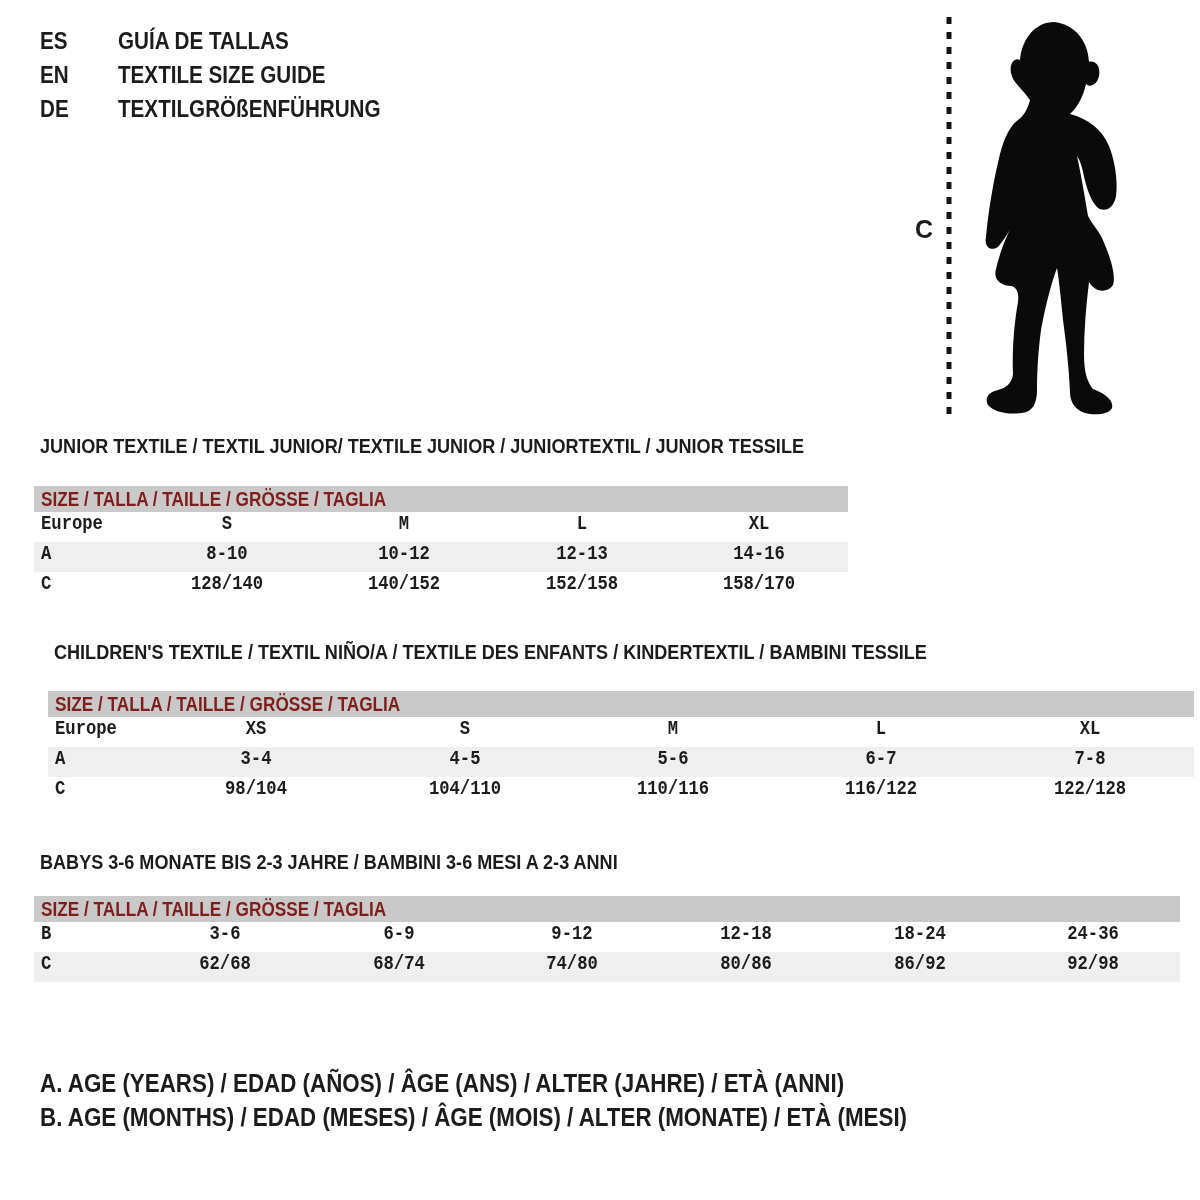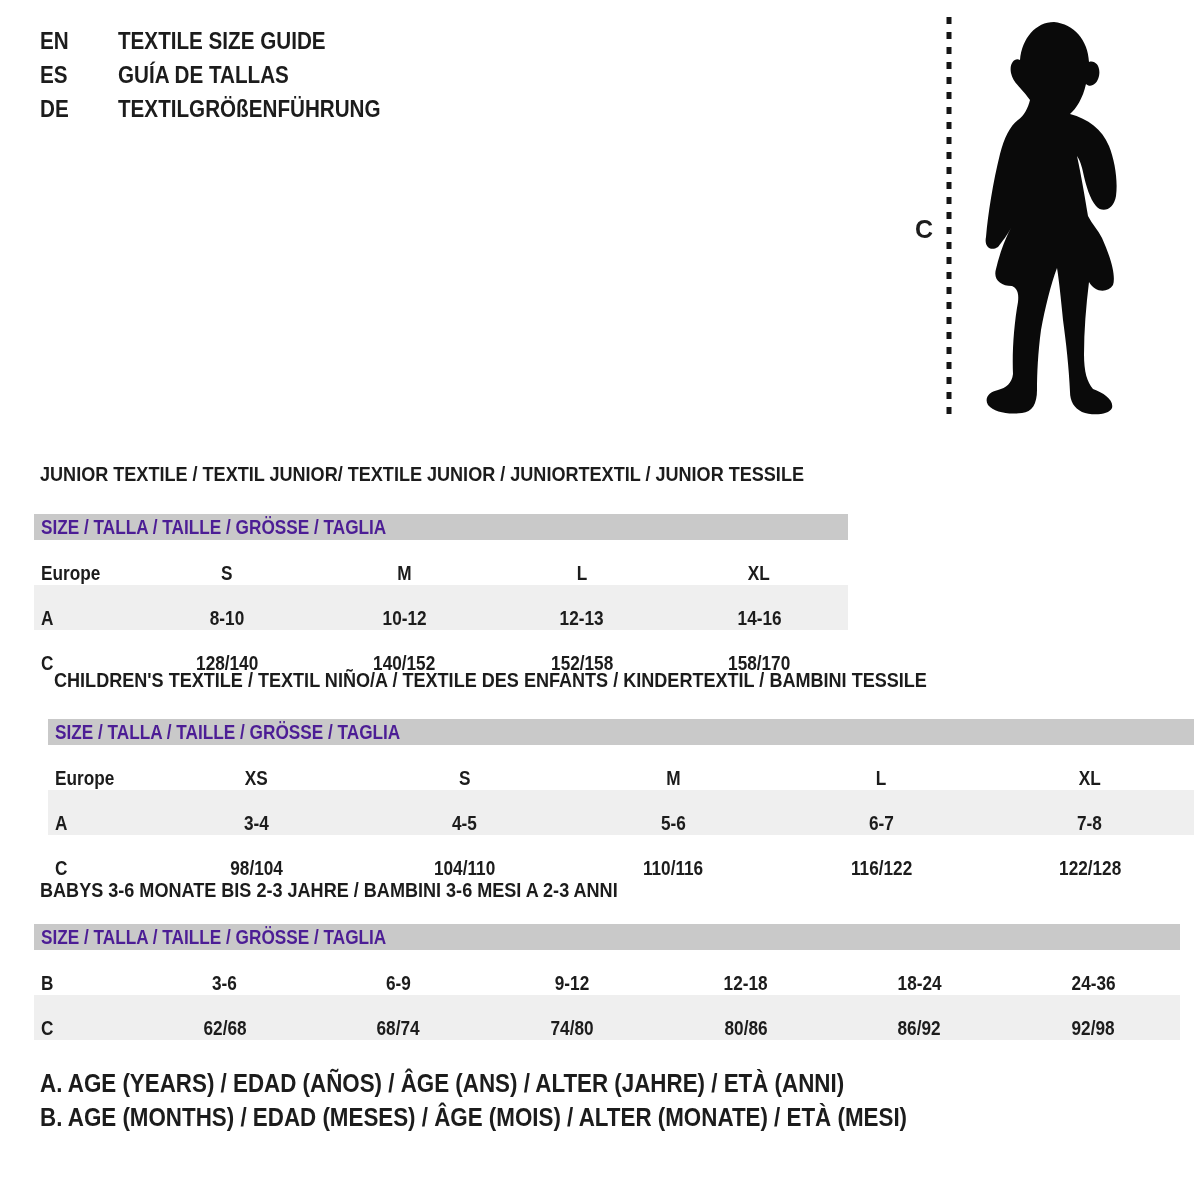--- a/index.html
+++ b/index.html
@@ -13,53 +13,53 @@
   .langs{position:absolute;left:40px;top:24px;}
   .lang-row{display:flex;height:34px;align-items:center;font-size:24px;}
   .lang-code{width:78px;}
 
   
   .measure-label{position:absolute;left:915px;top:215px;font-size:25px;}
   .vline-svg{position:absolute;left:945px;top:17px;width:8px;height:402px;}
   .figure-svg{position:absolute;left:962px;top:16px;width:178px;height:404px;}
 
   
-  section{position:absolute;margin-top:28px;}
+  section{position:absolute;}
   .s1{left:34px;top:435px;width:814px;}
   .s2{left:48px;top:641px;width:1146px;}
   .s3{left:34px;top:845px;width:1146px;}
   h2{margin:0;font-size:21px;line-height:22px;padding-left:6px;font-weight:700;}
   .s3 h2{line-height:33px;}
   .s1 .tbl{margin-top:29px;}
   .s2 .tbl{margin-top:28px;}
   .s3 .tbl{margin-top:18px;}
   .thead{height:26px;display:flex;align-items:center;background:var(--hdr,#c9c9c9);
-         color:#4c1d95;font-size:20px;padding-left:7px;}
-  .tr{display:flex;height:45px;align-items:flex-end;font-size:20px;}
+         color:#7f1d1d;font-size:20px;padding-left:7px;}
+  .tr{display:flex;height:30px;align-items:flex-start;font-size:20px;font-family:Liberation Mono, monospace;}
   .tr.shaded{background:var(--shade,#efefef);}
   .td.lbl{width:97px;padding-left:7px;}
   .td.val{flex:1;display:flex;align-items:center;justify-content:center;text-align:center;}
 
   
   .legend{position:absolute;left:40px;top:1066px;}
   .legend-line{height:34px;display:flex;align-items:center;font-size:26px;}
 </style>
 </head>
 <body>
 
 <div class="page">
 
   <div class="langs">
     <div class="lang-row">
+      <span class="lang-code"><span class="cx">ES</span></span>
+      <span class="cx">GUÍA DE TALLAS</span>
+    </div>
+    <div class="lang-row">
       <span class="lang-code"><span class="cx">EN</span></span>
       <span class="cx">TEXTILE SIZE GUIDE</span>
-    </div>
-    <div class="lang-row">
-      <span class="lang-code"><span class="cx">ES</span></span>
-      <span class="cx">GUÍA DE TALLAS</span>
     </div>
     <div class="lang-row">
       <span class="lang-code"><span class="cx">DE</span></span>
       <span class="cx">TEXTILGRÖßENFÜHRUNG</span>
     </div>
   </div>
 
   <span class="measure-label">C</span>
 
   <svg class="vline-svg" viewBox="0 0 8 402" preserveAspectRatio="none">

